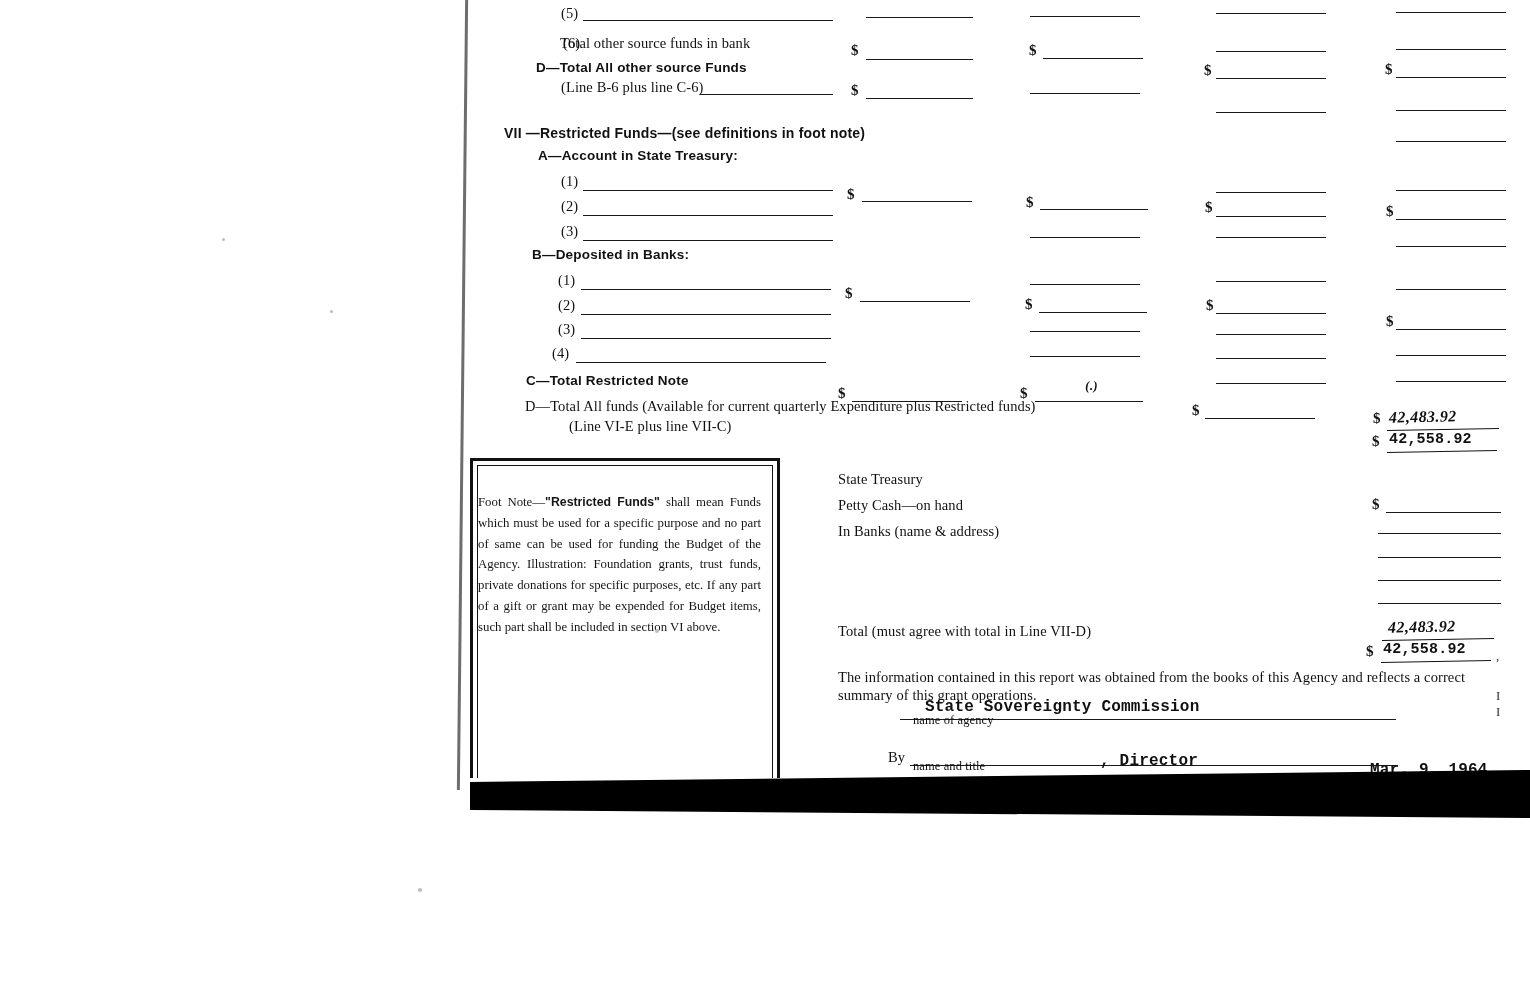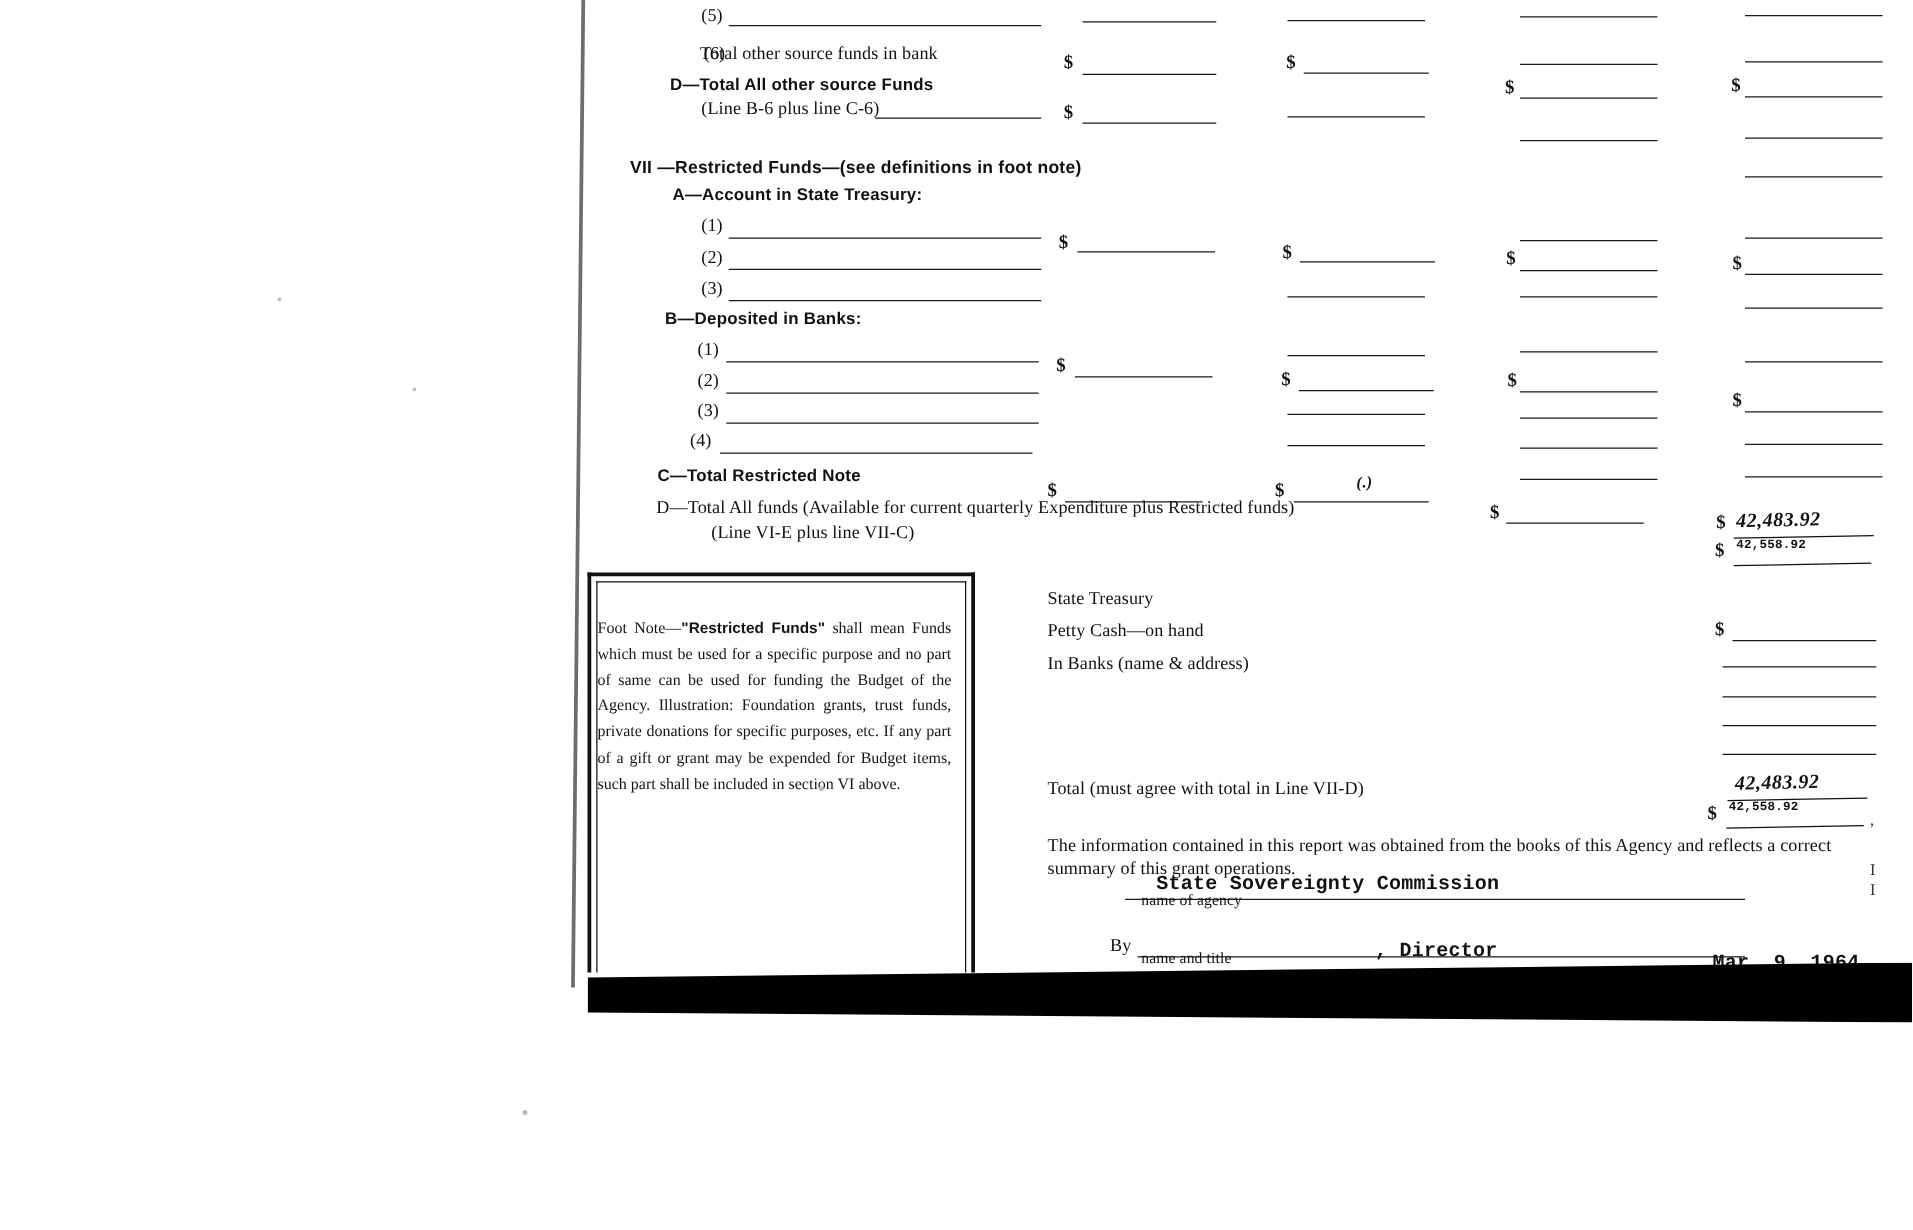--- a/index.html
+++ b/index.html
@@ -104,21 +104,21 @@
     font-style: italic;
     font-size: 16px;
     font-weight: bold;
     color: #111;
     letter-spacing: .4px;
     transform: rotate(-1.2deg);
   }
   .typed {
     position: absolute;
     font-family: "Liberation Mono", monospace;
-    font-size: 10px;
+    font-size: 15px;
     font-weight: bold;
     color: #111;
     letter-spacing: .2px;
   }
   .strike-under {
     position: absolute;
     border-bottom: 1.6px solid #111;
     height: 0;
     transform: rotate(-1deg);
   }

